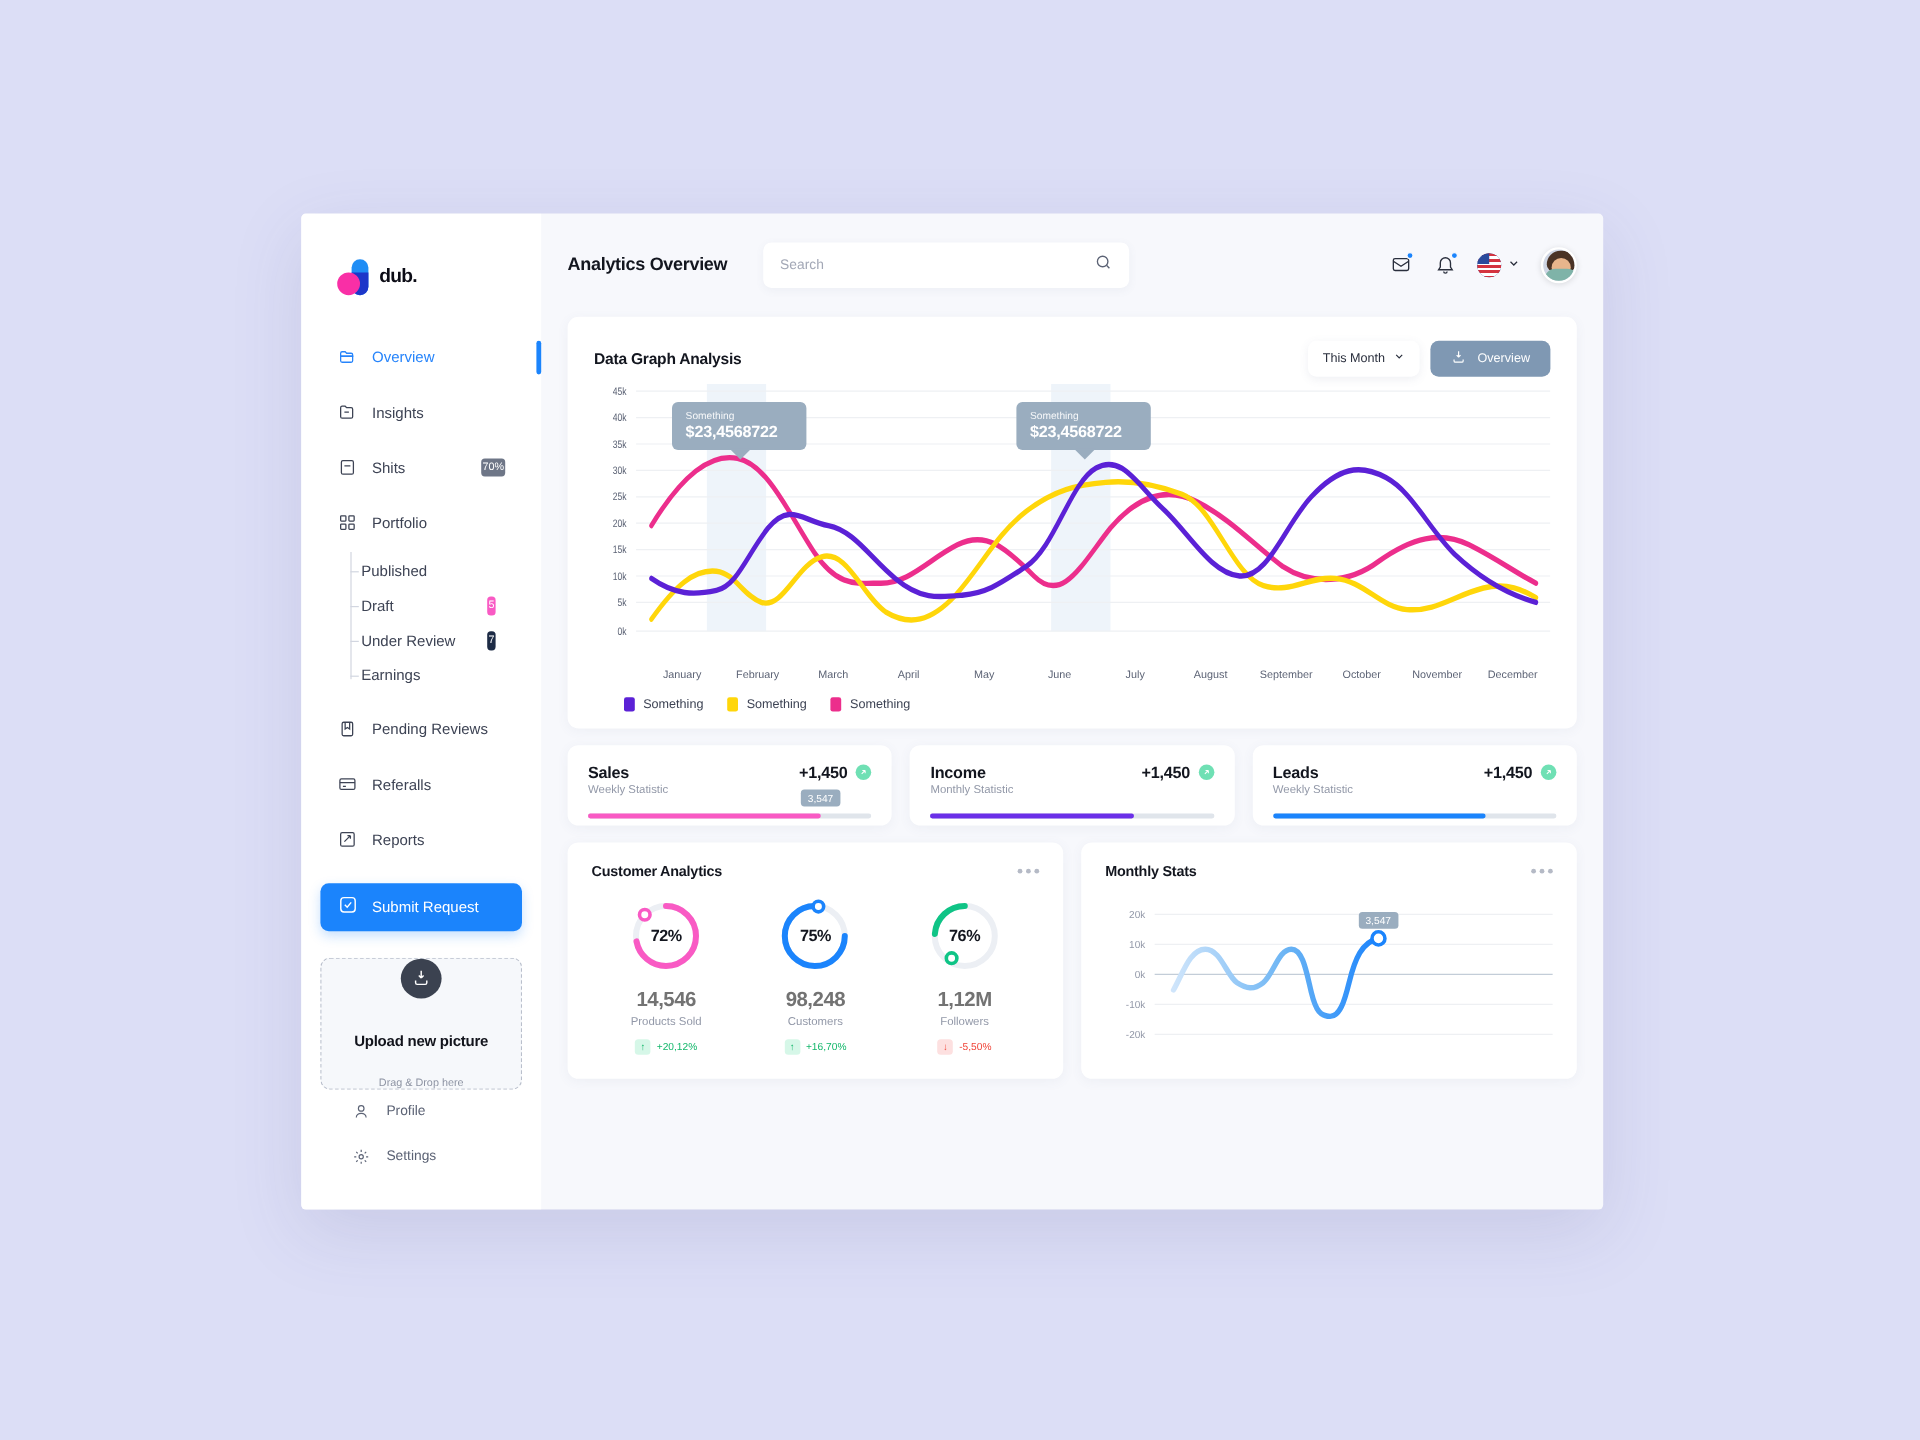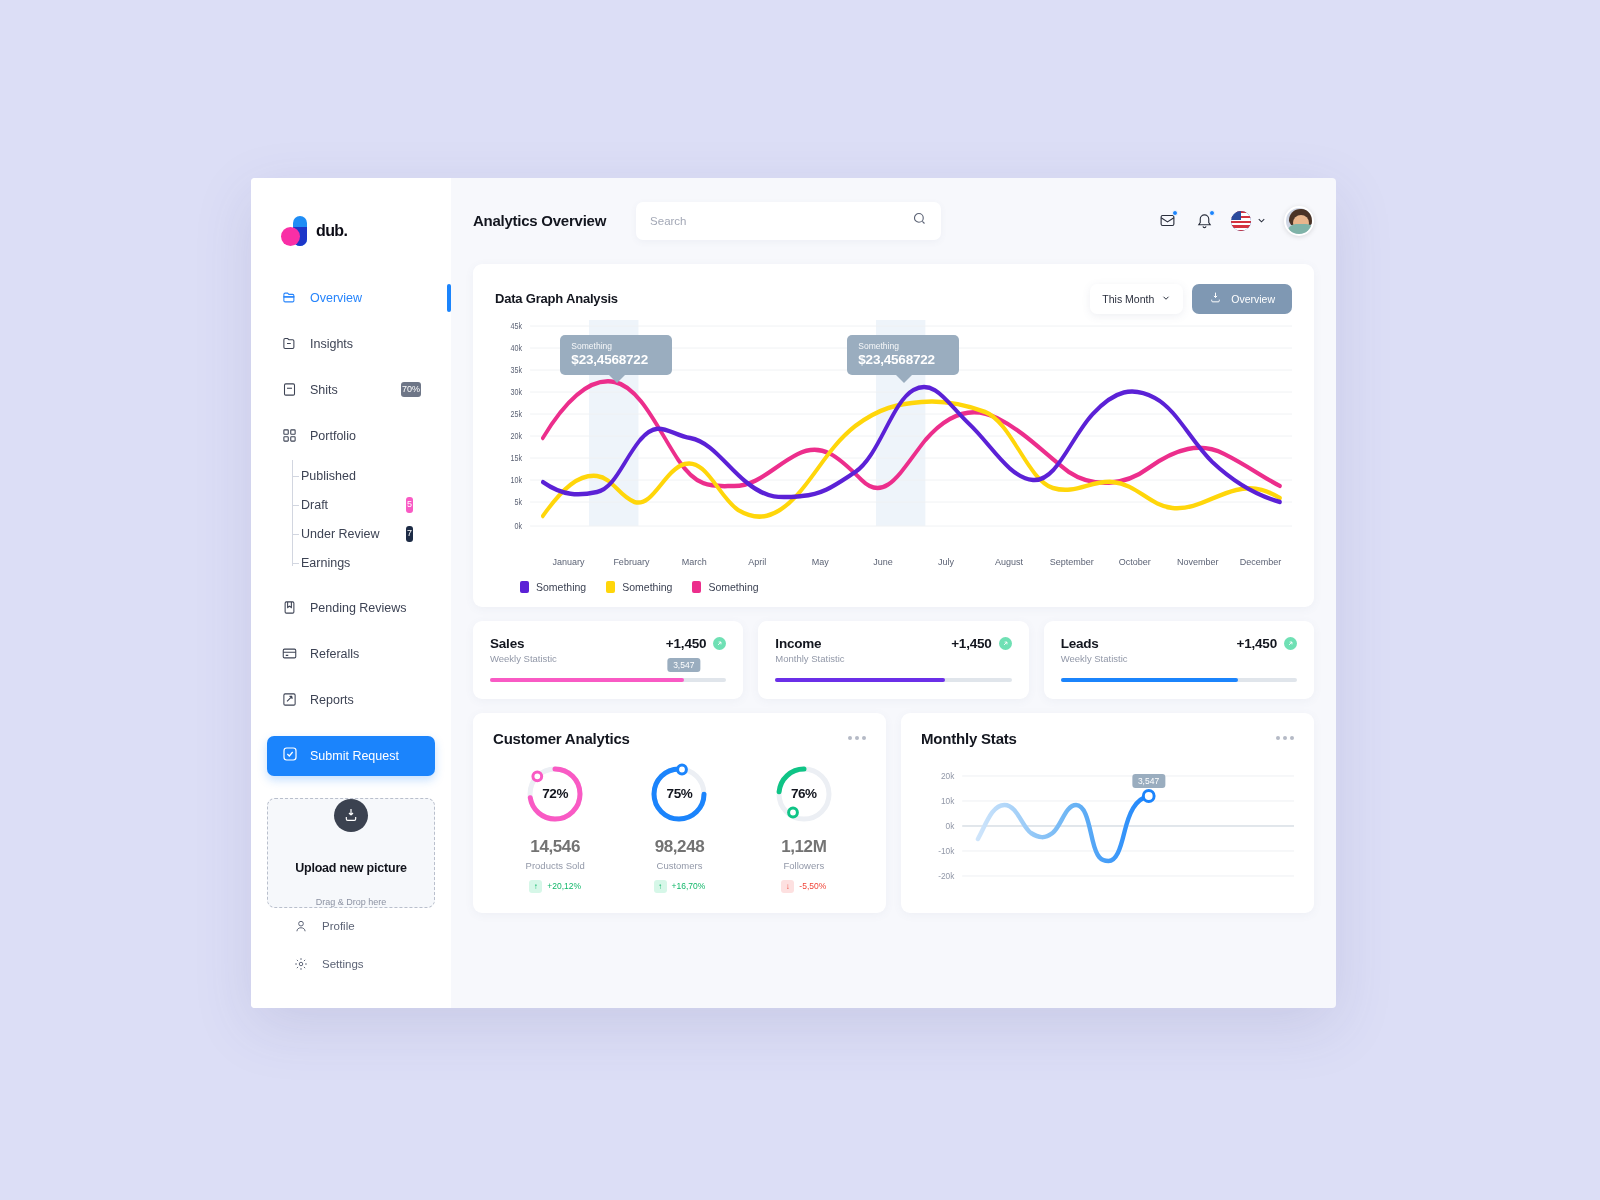--- a/index.html
+++ b/index.html
@@ -162,39 +162,39 @@
   .tt-label { font-size:8.5px; opacity:.92; margin-bottom:1px; }
   .tt-value { font-size:13.5px; font-weight:bold; letter-spacing:-.2px; }
   .xaxis { display:flex; margin:7px 0 14px 42px; }
   .xaxis span { flex:1; text-align:center; font-size:9px; color:#5c6375; }
   .legend { display:flex; gap:20px; margin:14px 0 0 25px; }
   .legend-item { display:flex; align-items:center; gap:7px; font-size:10.5px; color:#3d4354; }
   .sw { width:9px; height:12px; border-radius:2px; }
 
   
   .stats-row { display:flex; gap:15px; margin-top:14px; flex:none; }
-  .stat { flex:1; padding:15px 17px 17px 17px; position:relative; }
+  .stat { flex:1; padding:15px 17px 6px 17px; position:relative; }
   .stat-top { display:flex; align-items:flex-start; }
   .stat-name { font-size:13.5px; font-weight:bold; color:#13161f; letter-spacing:-.2px; }
   .stat-sub { font-size:9.5px; color:#9298a8; margin-top:2px; }
   .stat-val-wrap { margin-left:auto; display:flex; align-items:center; gap:7px; }
   .stat-val { font-size:13.5px; font-weight:bold; color:#13161f; letter-spacing:-.2px; }
   .up-dot { width:13px; height:13px; border-radius:50%; background:#6fe0b4; display:flex; align-items:center; justify-content:center; }
   .bar-wrap { margin-top:14px; height:4px; border-radius:3px; background:#e0e5eb; position:relative; }
   .bar-fill { height:100%; border-radius:3px; }
   .bar-tip {
     position:absolute; top:-20px; transform:translateX(-50%);
     background:#9aadbf; color:#fff; font-size:8.5px; padding:2px 6px; border-radius:3px;
   }
 
   
   .bottom-row { display:flex; gap:15px; margin-top:14px; flex:none; padding-bottom:18px; }
   .panel { flex:1; padding:17px 20px 20px 20px; min-width:0; }
   .panel-head { display:flex; align-items:center; }
-  .panel-title { font-size:15px; font-weight:bold; color:#13161f; letter-spacing:-.2px; }
+  .panel-title { font-size:12px; font-weight:bold; color:#13161f; letter-spacing:-.2px; }
   .dots { margin-left:auto; display:flex; gap:3px; cursor:pointer; }
   .dots i { width:4px; height:4px; border-radius:50%; background:#b5bac6; display:block; }
 
   .donuts { display:flex; margin-top:16px; }
   .donut-col { flex:1; display:flex; flex-direction:column; align-items:center; }
   .donut { position:relative; width:62px; height:62px; }
   .donut svg { transform:rotate(-90deg); display:block; }
   .donut-pct {
     position:absolute; inset:0; display:flex; align-items:center; justify-content:center;
     font-size:13.5px; font-weight:bold; color:#13161f; letter-spacing:-.4px;

